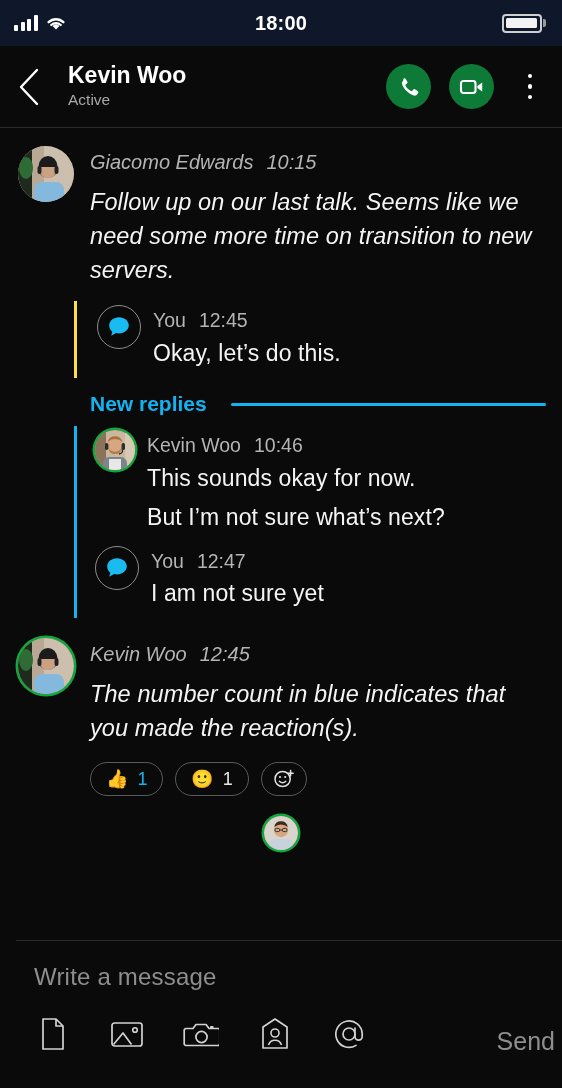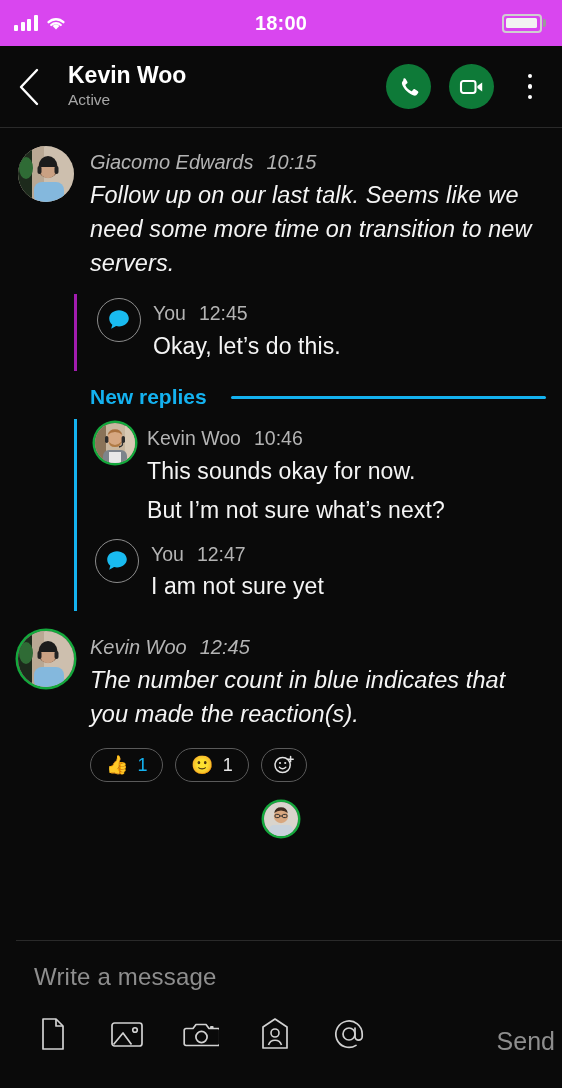--- a/index.html
+++ b/index.html
@@ -5,21 +5,21 @@
   * { margin:0; padding:0; box-sizing:border-box; }
   html, body {
     width:562px; height:1088px;
     background:#000;
     font-family:"Liberation Sans", sans-serif;
     overflow:hidden;
   }
   .phone { position:relative; width:562px; height:1088px; background:#0a0a0a; display:flex; flex-direction:column; }
 
   
-  .statusbar { height:46px; flex:0 0 46px; background:#d946ef; position:relative; display:flex; align-items:center;text-decoration:underline; }
+  .statusbar { height:46px; flex:0 0 46px; background:#0f172a; position:relative; display:flex; align-items:center;text-decoration:underline; }
   .sb-left { position:absolute; left:14px; top:0; height:46px; display:flex; align-items:center; gap:8px; }
   .bars { display:flex; align-items:flex-end; gap:2.5px; height:16px; }
   .bars i { display:block; width:4px; background:#fff; border-radius:1px; }
   .bars i:nth-child(1){height:6px;} .bars i:nth-child(2){height:9px;}
   .bars i:nth-child(3){height:12.5px;} .bars i:nth-child(4){height:16px;}
   .wifi { position:relative; width:20px; height:15px; }
   .wifi svg { display:block; }
   .sb-time {
     position:absolute; left:0; right:0; text-align:center;
     color:#fff; font-size:20px; font-weight:600; letter-spacing:.2px;
@@ -53,24 +53,24 @@
   .msg .body { flex:1 1 auto; min-width:0; padding-left:12px;font-style:italic; }
 
   .avatar { width:56px; height:56px; border-radius:50%; overflow:hidden; position:relative; background:#3a3a3a; }
   .avatar.ring { box-shadow:0 0 0 2.5px #14a83c; }
   .avatar.sm { width:40px; height:40px; }
   .avatar.xs { width:34px; height:34px; box-shadow:0 0 0 2.5px #14a83c; }
 
   .meta { display:flex; align-items:baseline; gap:13px; line-height:1; padding-top:6px; }
   .meta .who { color:#b4b4b4; font-size:20px; }
   .meta .time { color:#b4b4b4; font-size:20px; }
-  .text { color:#f4f4f4; font-size:23.5px; line-height:1.44; margin-top:7px; letter-spacing:.1px; }
-
-  
-  .thread { margin-top:14px; margin-left:74px; padding-left:20px; border-left:3px solid #a21caf; }
+  .text { color:#f4f4f4; font-size:23.5px; line-height:1.44; margin-top:14px; letter-spacing:.1px; }
+
+  
+  .thread { margin-top:14px; margin-left:74px; padding-left:20px; border-left:3px solid #fde047; }
   .thread.new { border-left-color:#14b2f0; margin-left:74px; padding-left:18px; margin-top:0; }
   .thread-row { display:flex; padding:4px 0 8px 0; }
   .thread-row .avatar-col { flex:0 0 auto; }
   .thread-row .body { flex:1 1 auto; padding-left:12px; min-width:0; }
   .thread-row .meta .who, .thread-row .meta .time { font-size:19.5px; }
   .thread-row .text { font-size:23px; margin-top:6px; }
 
   
   .you-avatar { width:44px; height:44px; border-radius:50%; border:1.6px solid #8c8c8c; display:flex; align-items:center; justify-content:center; }
 

